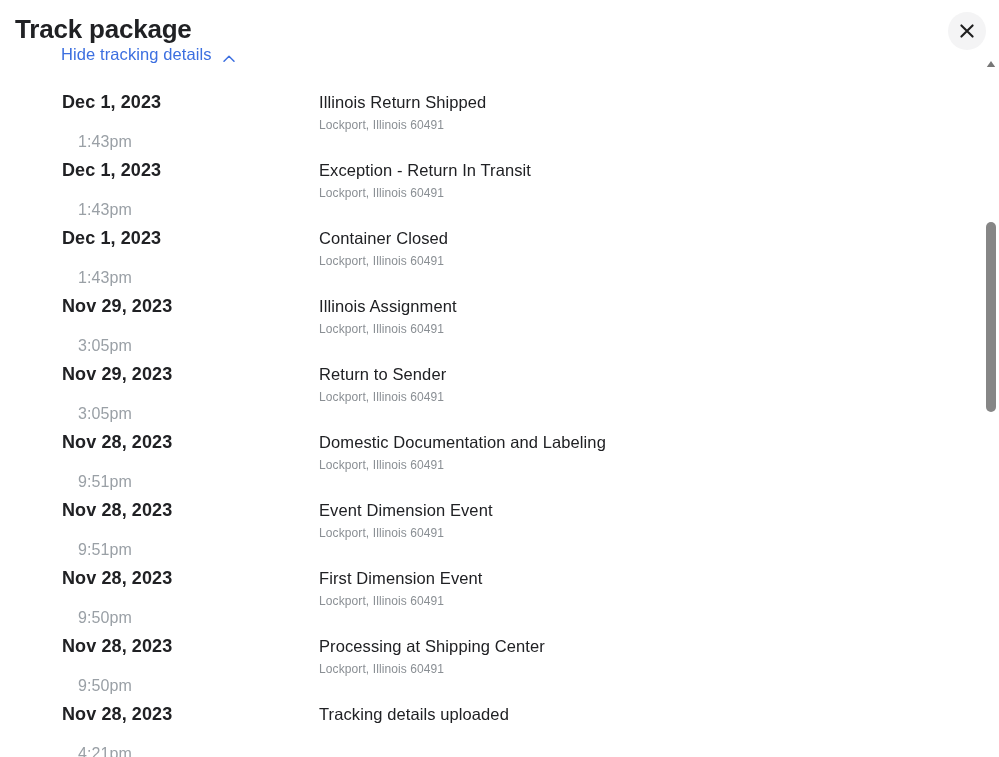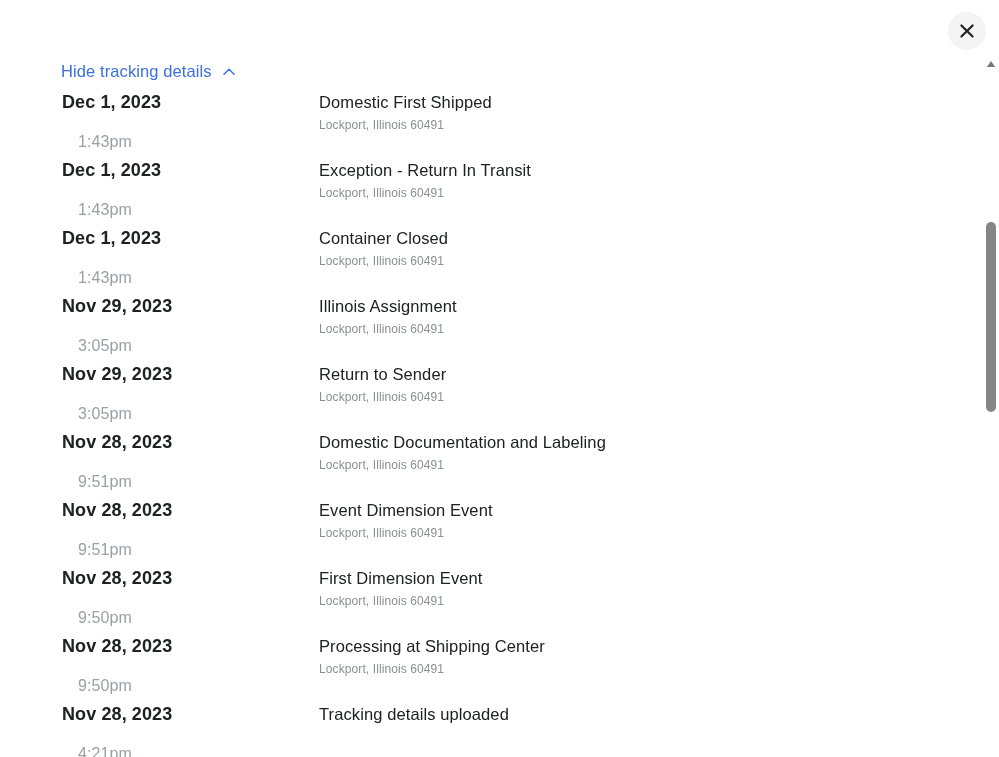--- a/index.html
+++ b/index.html
@@ -41,24 +41,24 @@
     font-weight: bold;
     letter-spacing: -0.2px;
     color: #202124;
     line-height: 32px;
     white-space: nowrap;
   }
 
   .toggle-details {
     position: absolute;
     left: 61px;
-    top: 59px;
+    top: 42px;
     height: 24px;
     display: flex;
-    align-items: center;
+    align-items: flex-end;
     gap: 9px;
     cursor: pointer;
     background: none;
     border: none;
     padding: 0;
     font-family: inherit;
   }
   .toggle-details-label {
     font-size: 16.5px;
     color: #3c6fe0;
@@ -202,20 +202,21 @@
     border-radius: 5px;
     cursor: pointer;
   }
 </style>
 </head>
 <body>
 
 <div id="app">
 
   <div class="header">
+    <div class="page-title">Track package</div>
 
     <button class="toggle-details">
       <span class="toggle-details-label">Hide tracking details</span>
       <span class="chevron-up">
         <svg width="16" height="16" viewBox="0 0 16 16" aria-hidden="true">
           <path d="M3 10.2 L8 5.3 L13 10.2" fill="none" stroke="#3c6fe0" stroke-width="1.5" stroke-linecap="round" stroke-linejoin="round"></path>
         </svg>
       </span>
     </button>
 
@@ -228,21 +229,21 @@
     </button>
   </div>
 
   <div class="tracking-list" id="tracking-list">
       <div class="tracking-row">
         <div class="row-date-col">
           <div class="row-date">Dec 1, 2023</div>
           <div class="row-time">1:43pm</div>
         </div>
         <div class="row-event-col">
-          <div class="row-event">Domestic First Shipped</div>
+          <div class="row-event">Illinois Return Shipped</div>
           <div class="row-location">Lockport, Illinois 60491</div>
         </div>
       </div>
       <div class="tracking-row">
         <div class="row-date-col">
           <div class="row-date">Dec 1, 2023</div>
           <div class="row-time">1:43pm</div>
         </div>
         <div class="row-event-col">
           <div class="row-event">Exception - Return In Transit</div>

